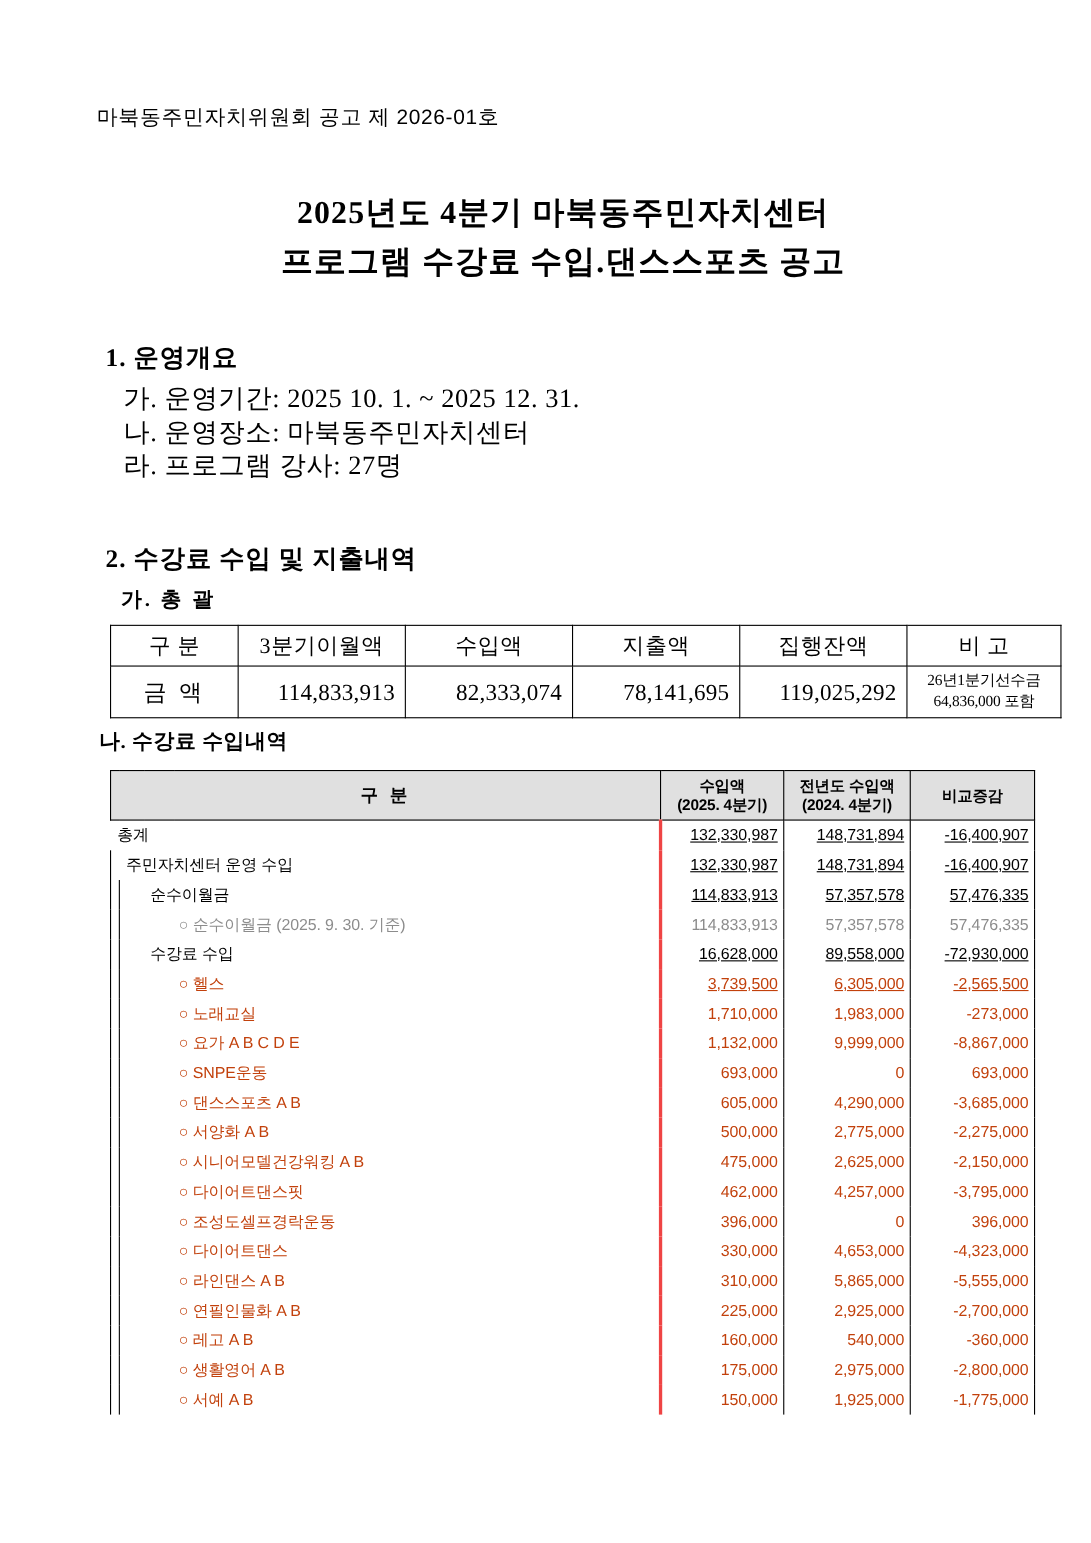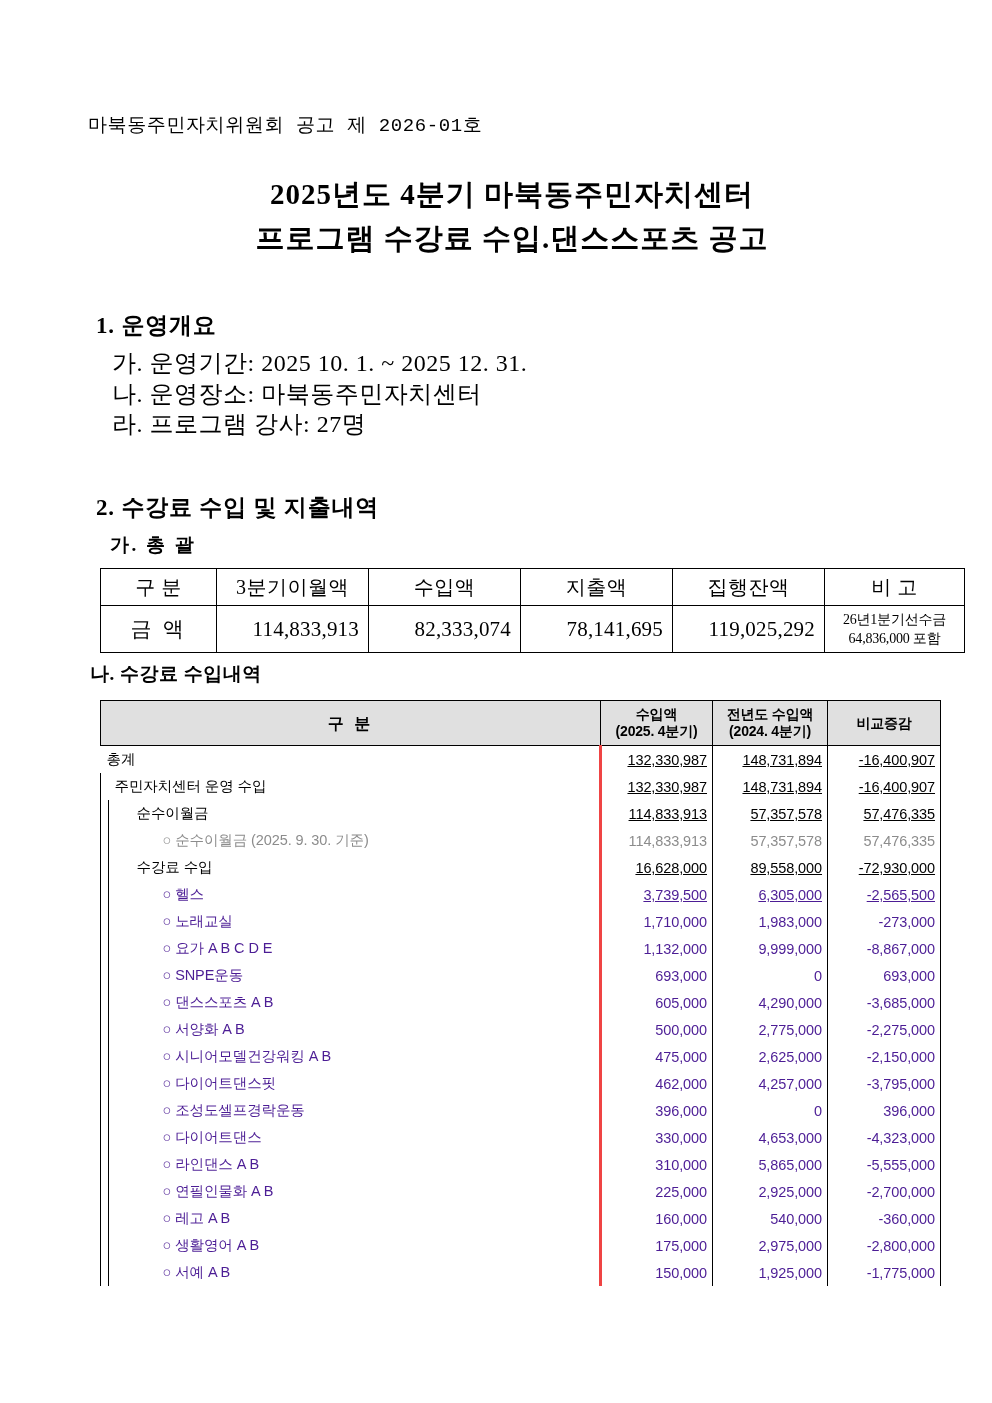--- a/index.html
+++ b/index.html
@@ -22,22 +22,22 @@
     position: absolute;
     left: 0; top: 0;
     width: 992px;
     height: 1403px;
   }
 
   
   .doc-number {
     position: absolute;
     left: 88px;
-    top: 112px;
-    font-family: Liberation Mono, monospace;
+    top: 94px;
+    font-family: Liberation Sans, sans-serif;
     font-size: 19px;
     letter-spacing: 0.6px;
     white-space: nowrap;
   }
 
   
   .main-title {
     position: absolute;
     left: 0;
     top: 172px;
@@ -206,21 +206,21 @@
     white-space: nowrap;
     font-variant-numeric: tabular-nums;
   }
   
   #detail-table tbody td.num.first { border-left: 3px solid #ef4444; }
 
   
   tr.lvl-total  td.nm, tr.lvl-total  td.num { font-weight: bold; }
   tr.lvl-1      td.nm, tr.lvl-1      td.num { font-weight: bold; }
   tr.lvl-2      td.nm, tr.lvl-2      td.num { font-weight: bold; }
-  tr.lvl-item   td.nm, tr.lvl-item   td.num { font-weight: normal; color: #4c1d95; }
+  tr.lvl-item   td.nm, tr.lvl-item   td.num { font-weight: normal; color: #c2410c; }
   tr.lvl-detail td.nm, tr.lvl-detail td.num { font-weight: normal; color: #8c8c8c; }
 
   
   tr.rule-top > td { border-top: 1px solid #000000; text-decoration: underline; }
   tr.rule-bot > td { border-bottom: 1px solid #000000; }
 
   .bullet { margin-right: 4px; }
   .nm-indent { display: inline-block; }
   .ind-0 { padding-left: 0px;  }
   .ind-3 { padding-left: 26px; }

